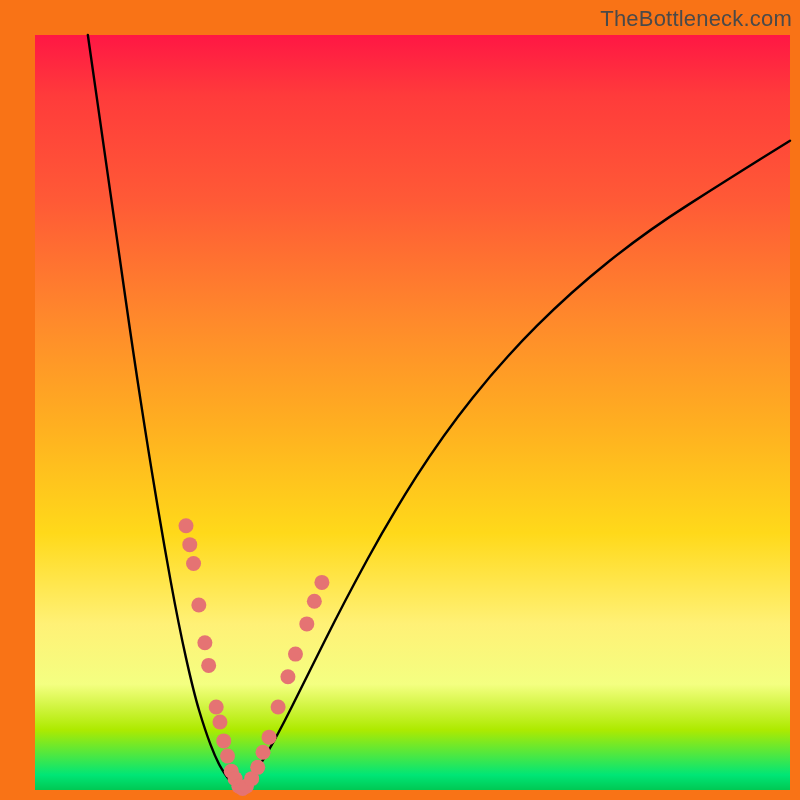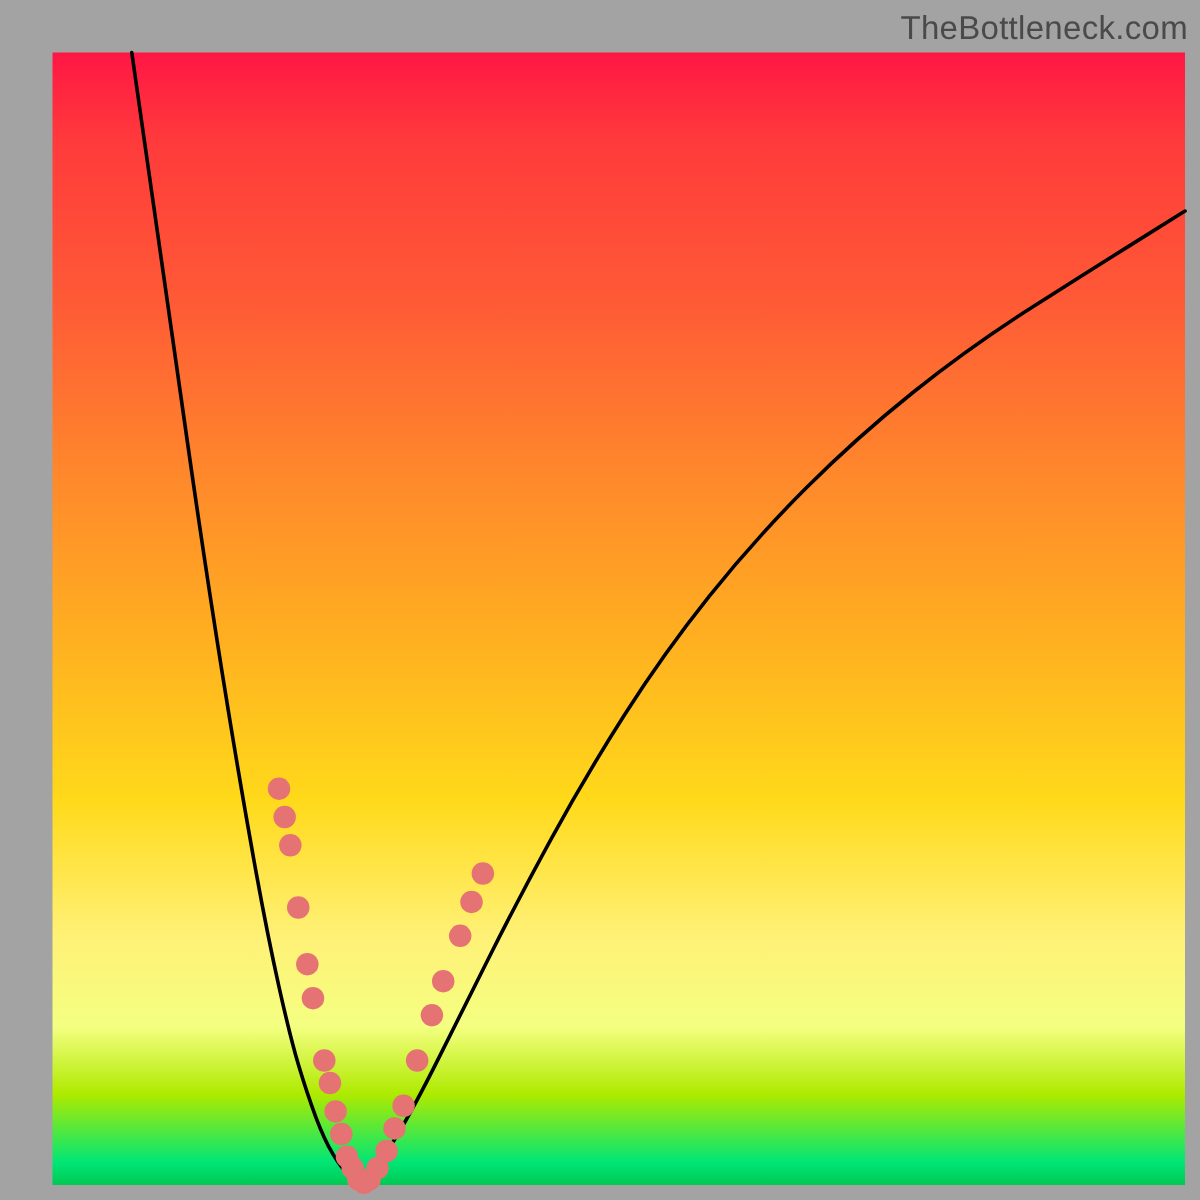--- a/index.html
+++ b/index.html
@@ -10,21 +10,21 @@
     background: #000;
     overflow: hidden;
     font-family: Arial, Helvetica, sans-serif;
   }
   .frame {
     position: absolute;
     left: 0;
     top: 0;
     width: 800px;
     height: 800px;
-    background: #a3a3a3;
+    background: #f97316;
   }
   .plot-area {
     position: absolute;
     left: 35px;
     top: 35px;
     width: 755px;
     height: 755px;
     
     background: linear-gradient(
       to bottom,

